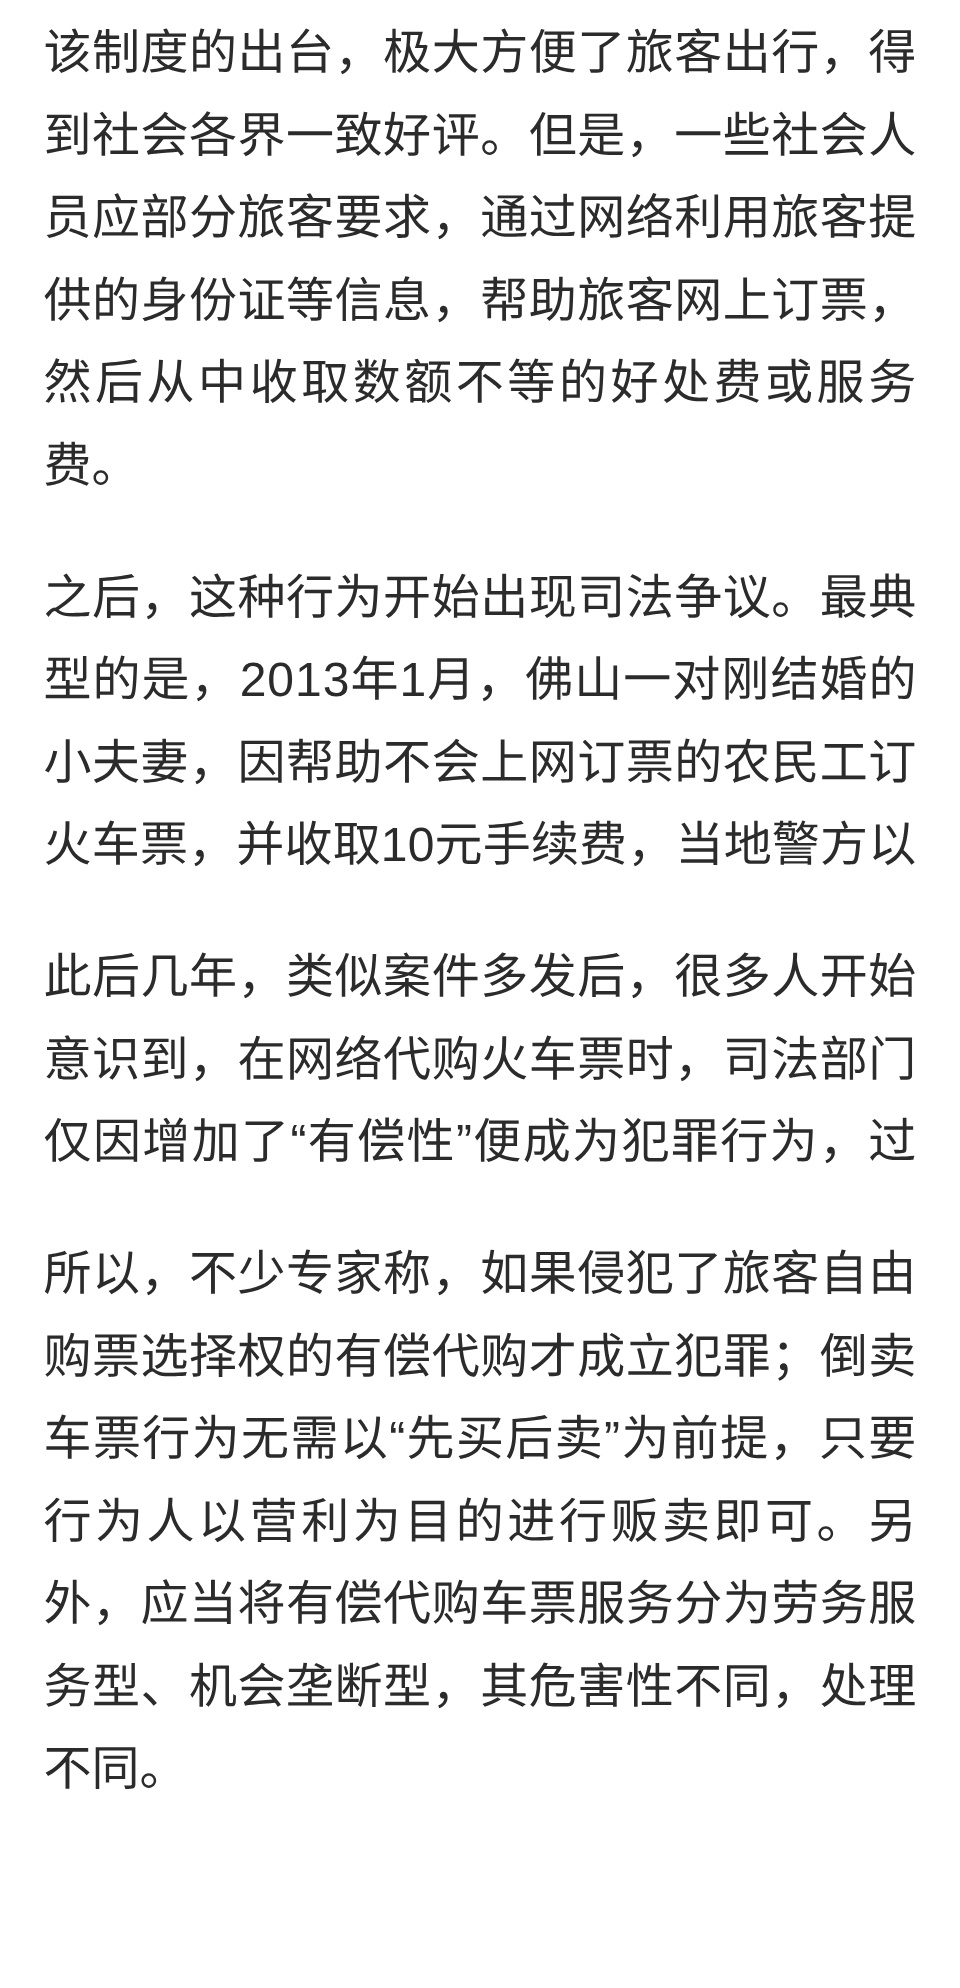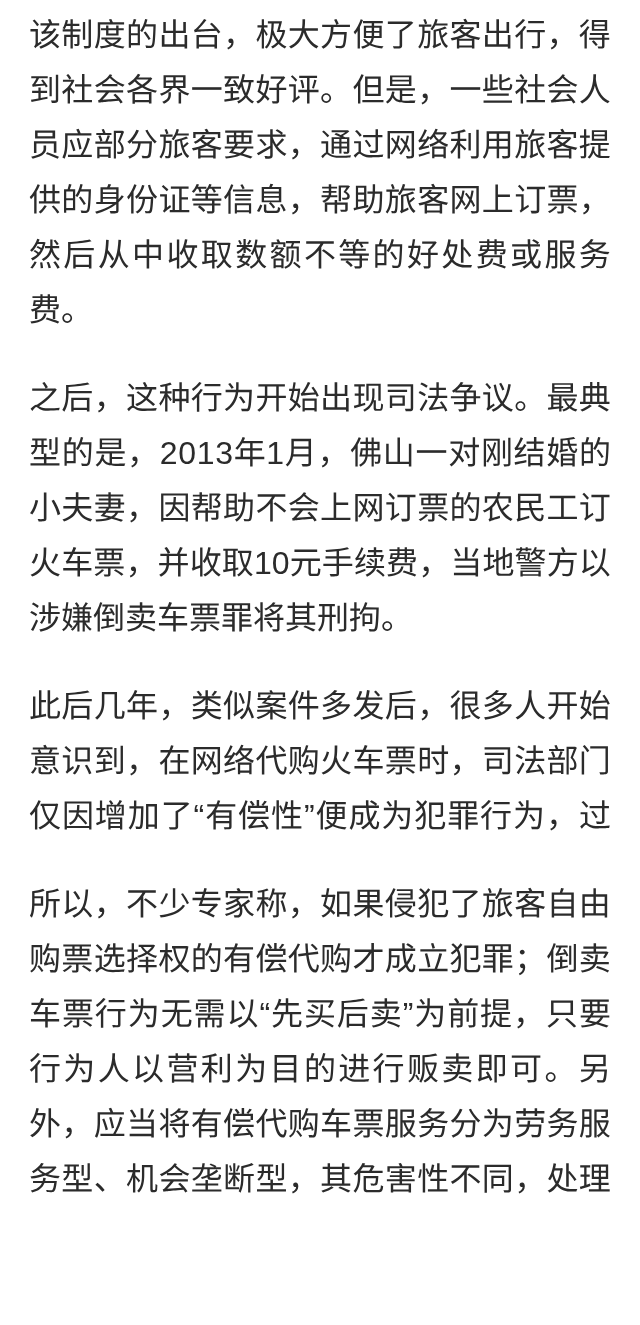--- a/index.html
+++ b/index.html
@@ -226,21 +226,20 @@
           <span>手</span>
           <span>续</span>
           <span>费</span>
           <span>，</span>
           <span>当</span>
           <span>地</span>
           <span>警</span>
           <span>方</span>
           <span>以</span>
         </div>
-        <div class="line last">涉嫌倒卖车票罪将其刑拘。</div>
       </div>
       <div class="paragraph">
         <div class="line">
           <span>此</span>
           <span>后</span>
           <span>几</span>
           <span>年</span>
           <span>，</span>
           <span>类</span>
           <span>似</span>
@@ -412,15 +411,16 @@
           <span>其</span>
           <span>危</span>
           <span>害</span>
           <span>性</span>
           <span>不</span>
           <span>同</span>
           <span>，</span>
           <span>处</span>
           <span>理</span>
         </div>
+        <div class="line last">不同。</div>
       </div>
     </article>
 </main>
 
 </body></html>

